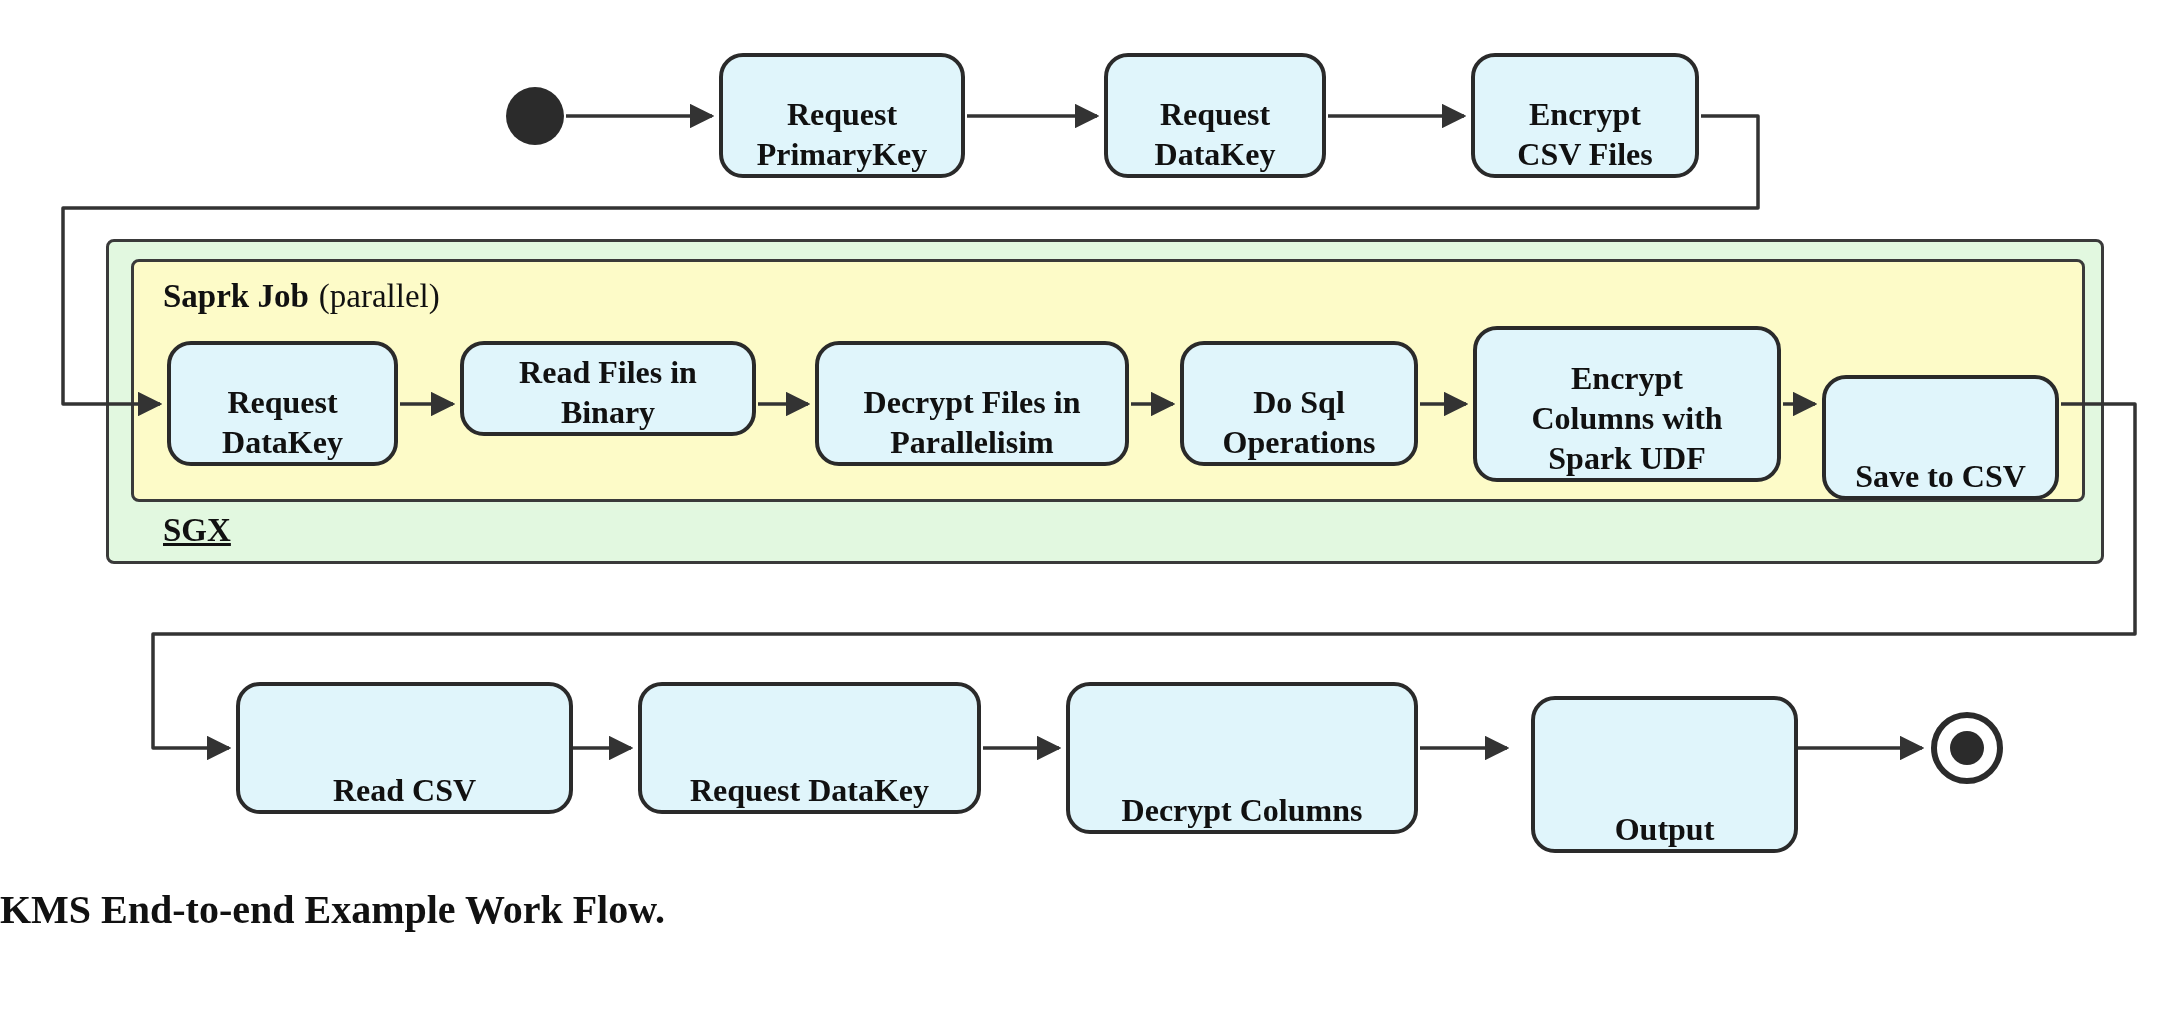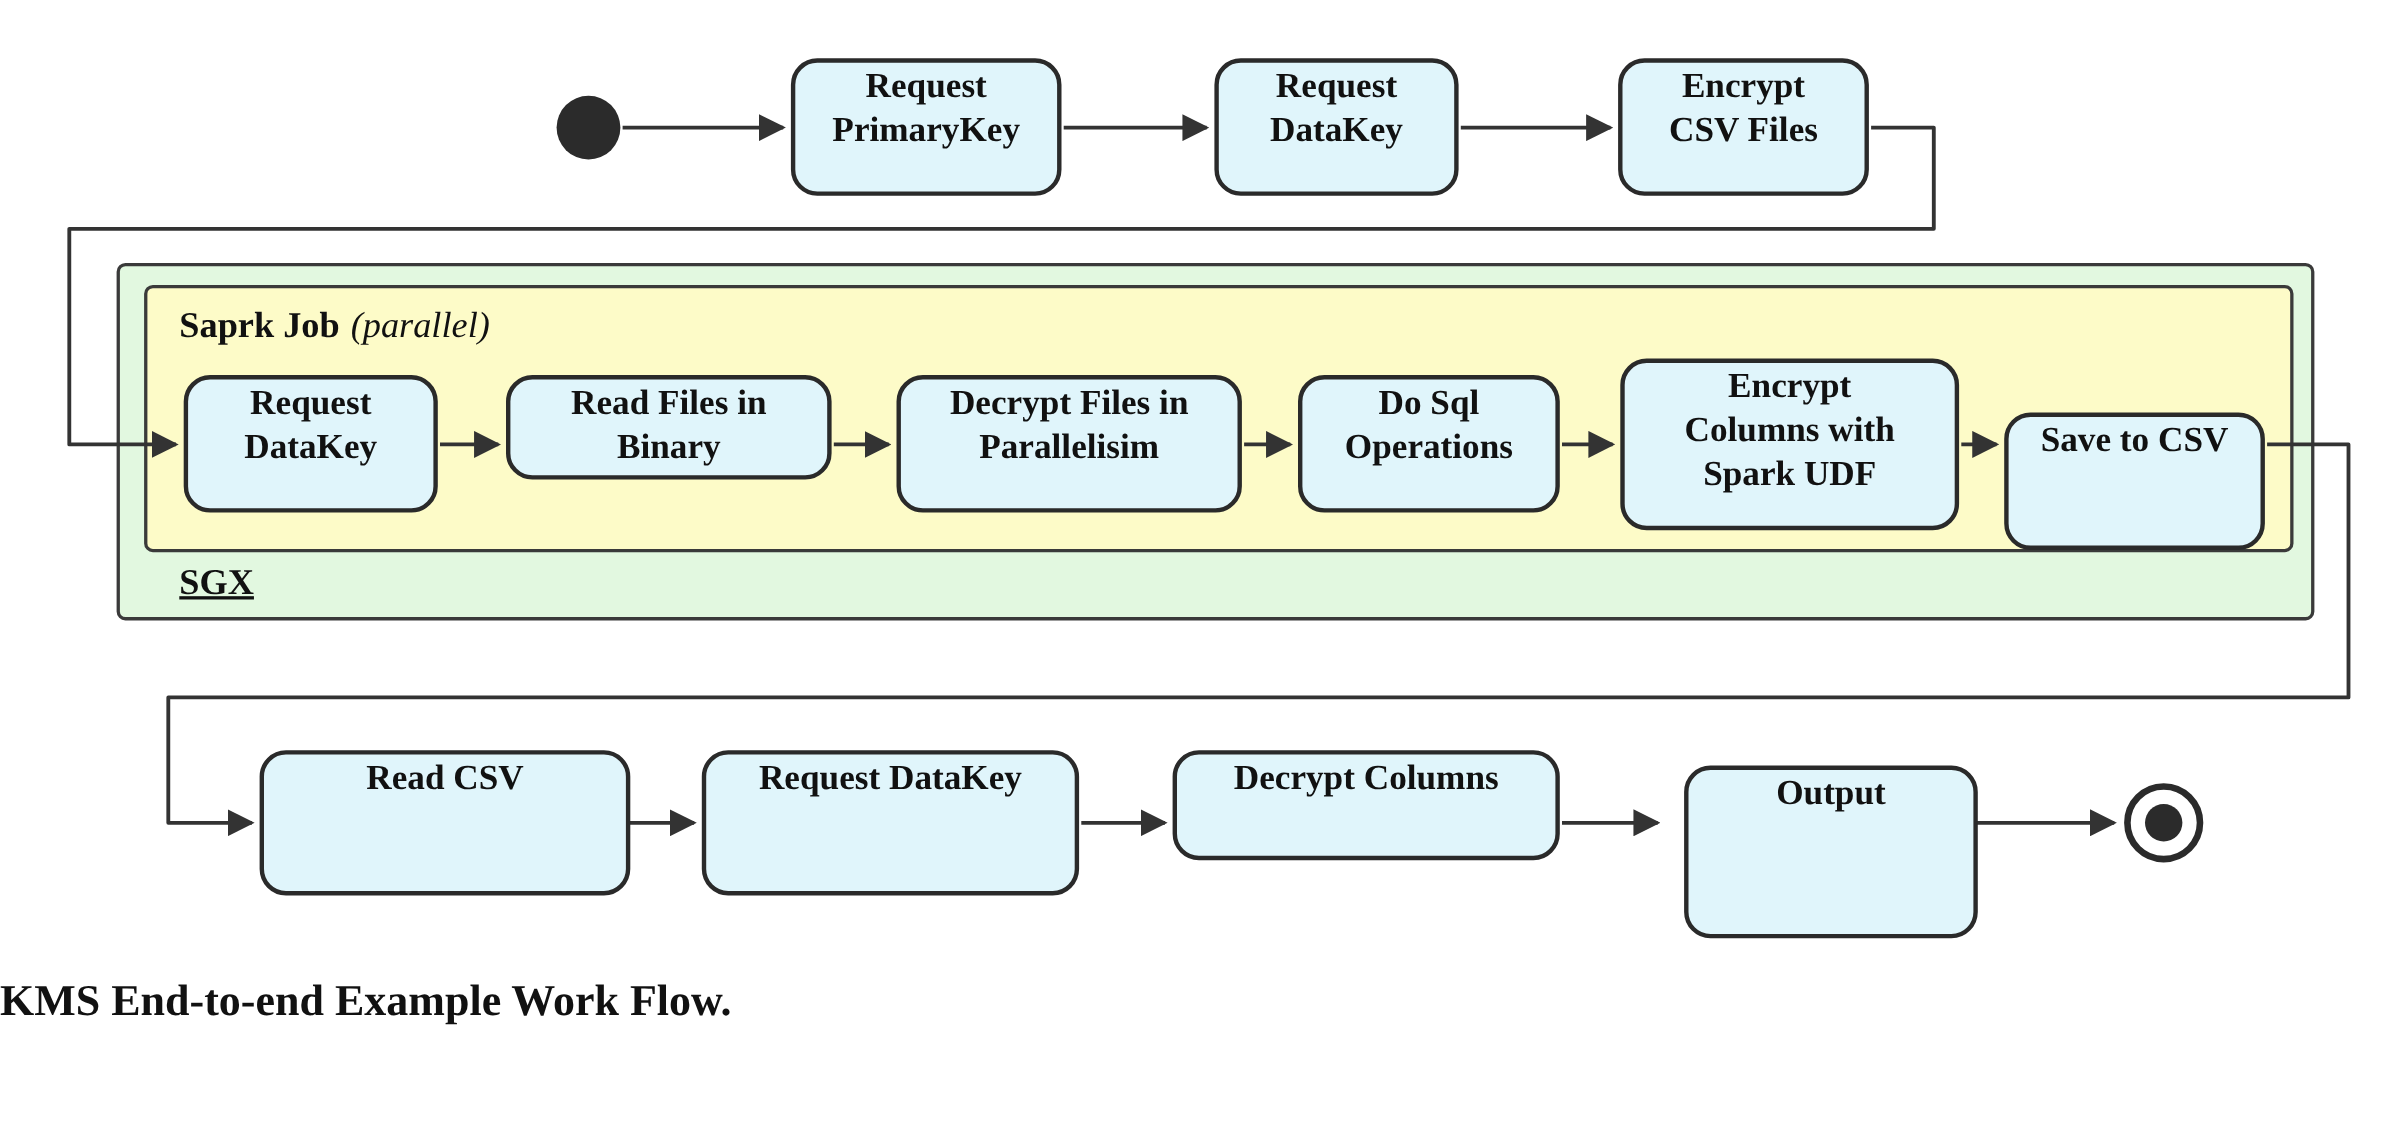--- a/index.html
+++ b/index.html
@@ -36,21 +36,20 @@
     font-weight: bold;
     font-size: 33px;
     color: #111111;
     z-index: 3;
     white-space: nowrap;
   }
   #spark-label-wrap { left: 163px; top: 278px; }
   #sgx-label-wrap   { left: 163px; top: 512px; text-decoration: underline; }
   .container-note {
     font-weight: normal;
-    font-style: italic;
     margin-left: 10px;
     margin-top: 18px;
   }
   #edge-layer {
     position: absolute;
     left: 0; top: 0;
     z-index: 4;
     pointer-events: none;
   }
   .edge {
@@ -59,21 +58,21 @@
     stroke-width: 3.5;
     stroke-linejoin: round;
   }
   .node {
     position: absolute;
     box-sizing: border-box;
     background: #e0f5fb;
     border: 4px solid #2a2a2a;
     border-radius: 24px;
     display: flex;
-    align-items: flex-start;
+    align-items: flex-end;
     justify-content: center;
     text-align: center;
     z-index: 5;
   }
   .node-label {
     font-weight: bold;
     font-size: 32px;
     line-height: 1.25;
     white-space: pre-line;
     color: #111111;
@@ -86,21 +85,21 @@
   
   #node-request-datakey-spark   { left: 167px;  top: 341px; width: 231px; height: 125px; }
   #node-read-files-binary       { left: 460px;  top: 341px; width: 296px; height: 95px; }
   #node-decrypt-files-parallel  { left: 815px;  top: 341px; width: 314px; height: 125px; }
   #node-do-sql-operations       { left: 1180px; top: 341px; width: 238px; height: 125px; }
   #node-encrypt-columns-udf     { left: 1473px; top: 326px; width: 308px; height: 156px; }
   #node-save-to-csv             { left: 1822px; top: 359px; width: 237px; height: 125px; margin-top: 16px; }
   
   #node-read-csv                 { left: 236px;  top: 682px; width: 337px; height: 132px; }
   #node-request-datakey-client   { left: 638px;  top: 682px; width: 343px; height: 132px; }
-  #node-decrypt-columns          { left: 1066px; top: 682px; width: 352px; height: 100px; }
+  #node-decrypt-columns          { left: 1066px; top: 682px; width: 352px; height: 152px; }
   #node-output                   { left: 1531px; top: 682px; width: 267px; height: 157px; margin-top: 14px; }
   #diagram-title {
     position: absolute;
     left: 0; right: 0;
     top: 886px;
     text-align: left;
     font-weight: bold;
     font-size: 40px;
     color: #111111;
     z-index: 6;

